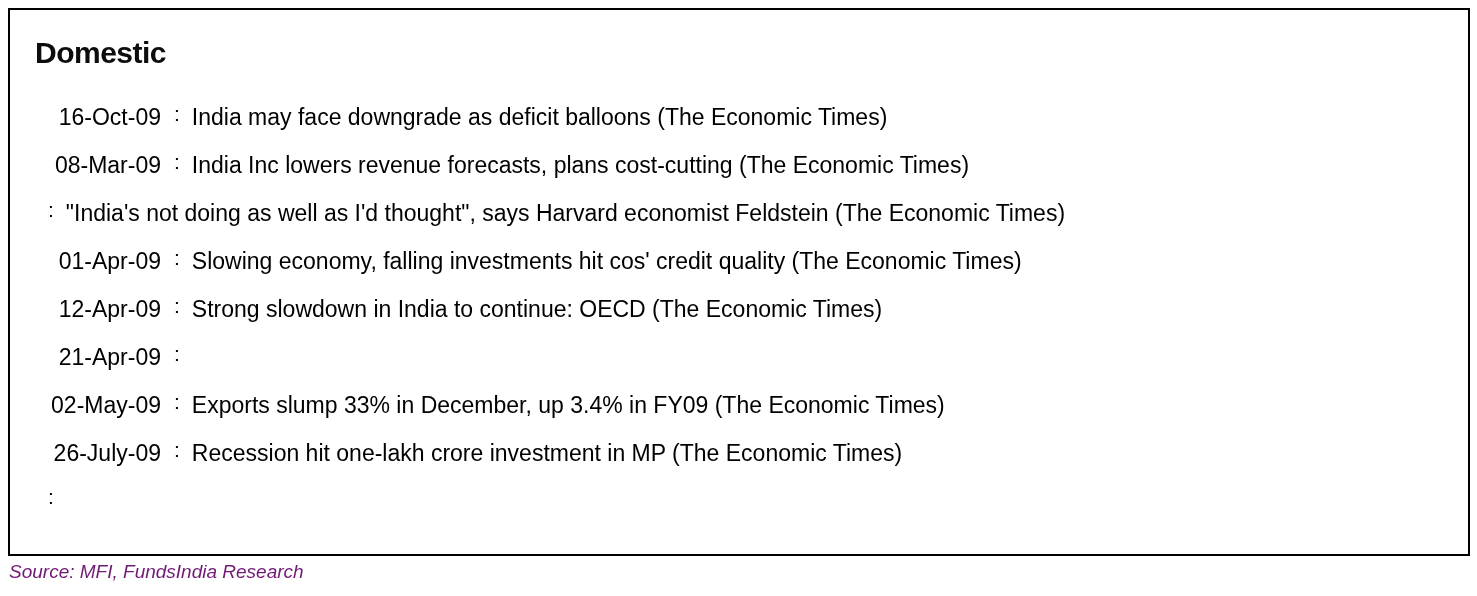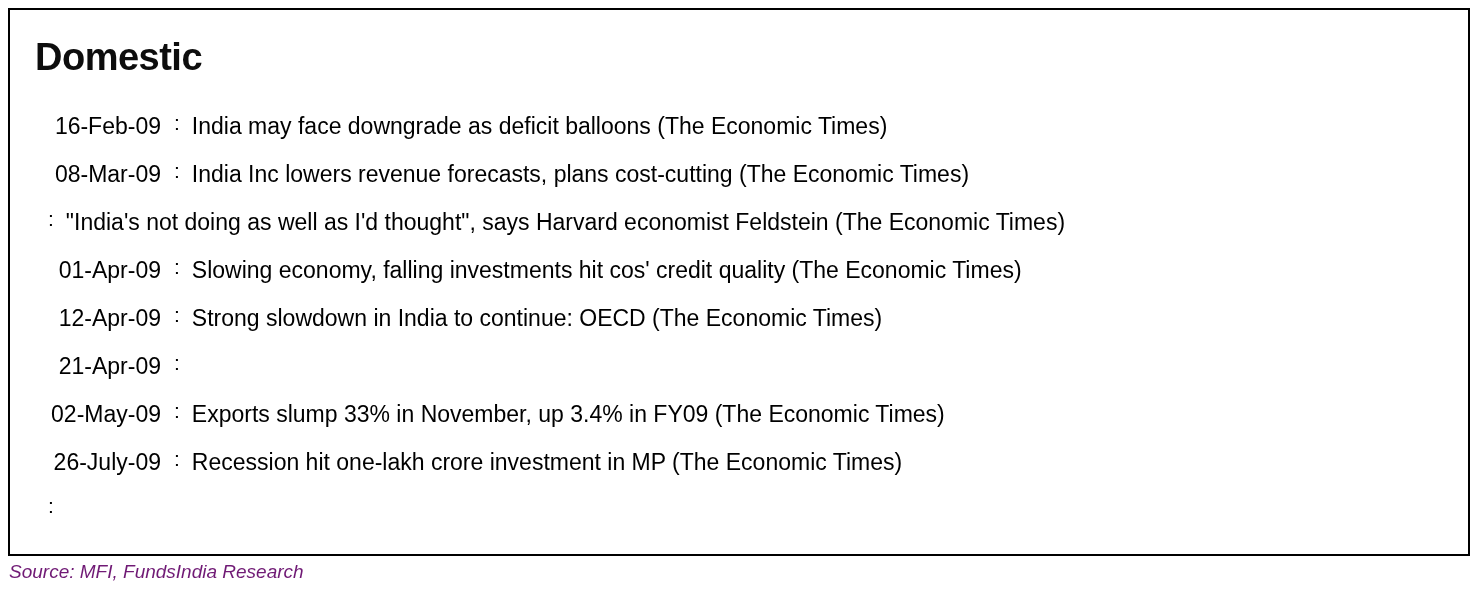--- a/index.html
+++ b/index.html
@@ -12,21 +12,21 @@
   }
   .panel {
     position: absolute;
     left: 8px; top: 8px;
     width: 1462px; height: 548px;
     border: 2px solid #000000;
     background: #ffffff;
     padding: 26px 20px 0 25px;
   }
   .title {
-    font-size: 38px;
+    font-size: 30px;
     font-weight: bold;
     letter-spacing: -0.5px;
     color: #0d0d0d;
     line-height: 1.15;
   }
   .rows {
     margin-top: 22px;
   }
   .row {
     display: flex;
@@ -59,21 +59,21 @@
     color: #701a75;
   }
 </style>
 </head>
 <body>
 
 <div class="panel">
   <div class="title">Domestic</div>
   <div class="rows" id="news-rows">
   <div class="row">
-    <span class="date">16-Feb-09</span>
+    <span class="date">16-Oct-09</span>
     <span class="colon">:</span>
     <span class="headline">India may face downgrade as deficit balloons (The Economic Times)</span>
   </div>
 
   <div class="row">
     <span class="date">08-Mar-09</span>
     <span class="colon">:</span>
     <span class="headline">India Inc lowers revenue forecasts, plans cost-cutting (The Economic Times)</span>
   </div>
 
@@ -95,21 +95,21 @@
   </div>
 
   <div class="row">
     <span class="date">21-Apr-09</span>
     <span class="colon">:</span>
   </div>
 
   <div class="row">
     <span class="date">02-May-09</span>
     <span class="colon">:</span>
-    <span class="headline">Exports slump 33% in November, up 3.4% in FY09 (The Economic Times)</span>
+    <span class="headline">Exports slump 33% in December, up 3.4% in FY09 (The Economic Times)</span>
   </div>
 
   <div class="row">
     <span class="date">26-July-09</span>
     <span class="colon">:</span>
     <span class="headline">Recession hit one-lakh crore investment in MP (The Economic Times)</span>
   </div>
 
   <div class="row">
     <span class="colon">:</span>

